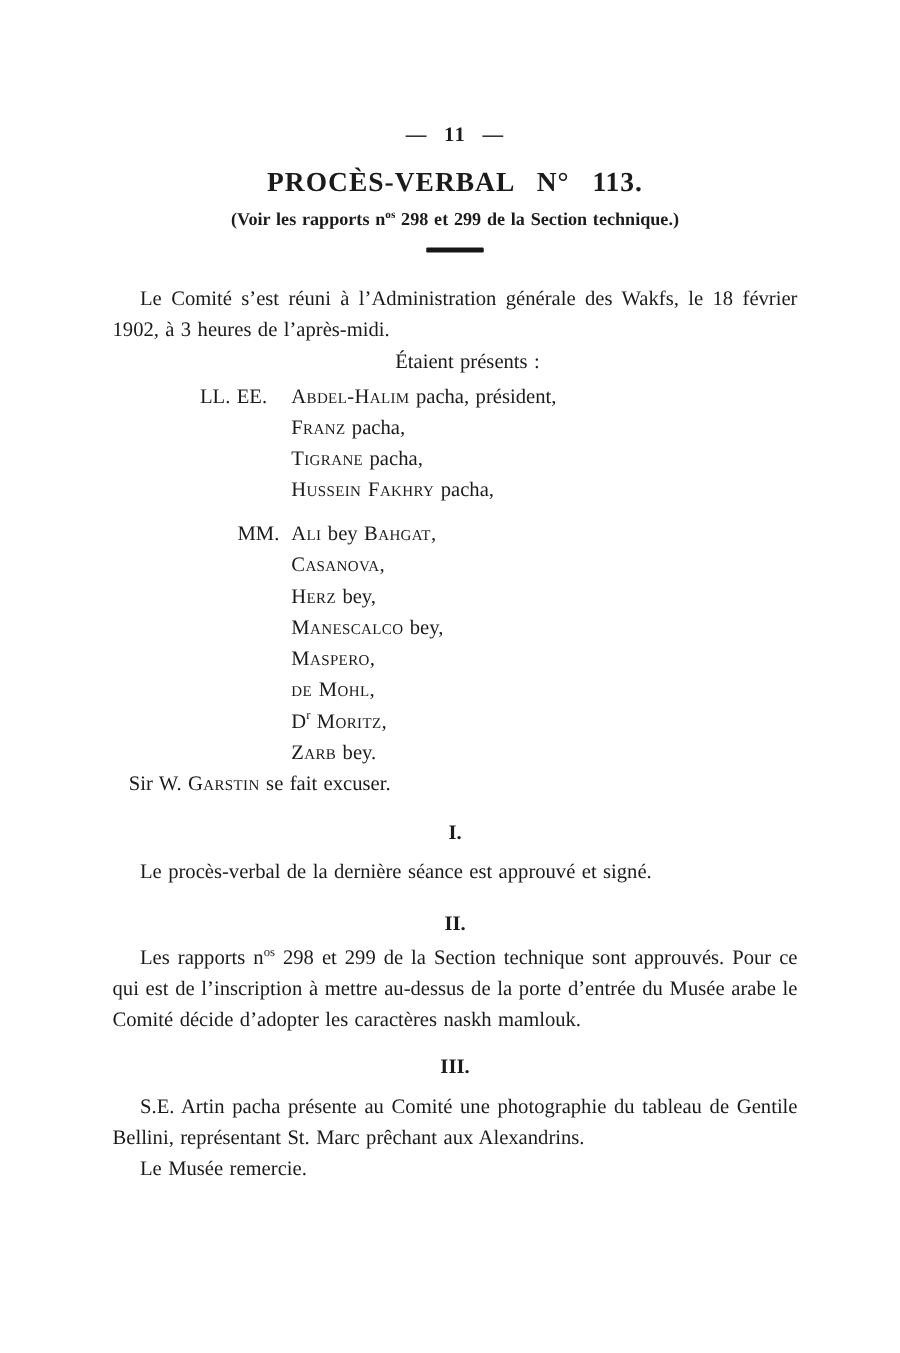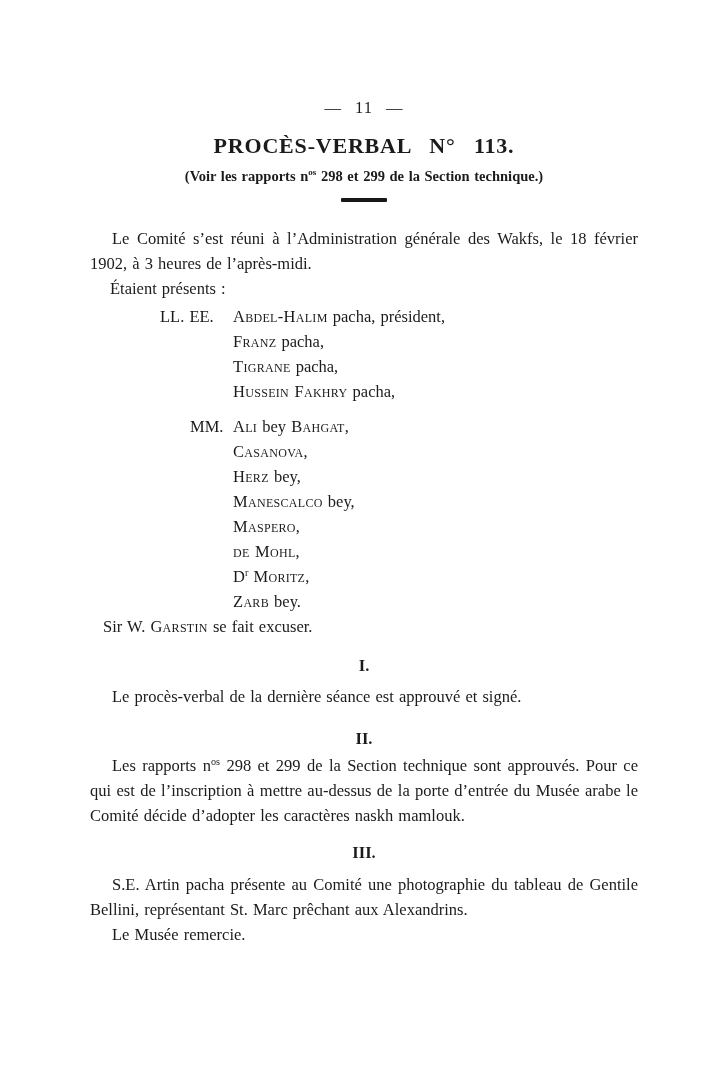--- a/index.html
+++ b/index.html
@@ -19,21 +19,21 @@
     width: 548px;
     font-size: 16.5px;
     line-height: 25px;
     word-spacing: 1px;
   }
   .center { text-align: center; }
   h1, p, div, section { margin: 0; padding: 0; }
 
   .page-number {
     margin-top: 95px;
-    font-weight: normal;
+    font-weight: bold;
     font-size: 16.5px;
     letter-spacing: 1px;
     word-spacing: 8px;
   }
   .doc-title {
     margin-top: 12px;
     font-weight: bold;
     font-size: 22px;
     letter-spacing: 0.8px;
     word-spacing: 12px;
@@ -48,21 +48,21 @@
   }
   .rule {
     margin: 12px auto 0 auto;
     width: 46px;
     height: 4px;
     background: #171717;
     border-radius: 1px;
   }
   .para { text-align: justify; text-indent: 22px; }
   .intro-para { margin-top: 24px; }
-  .presents { text-indent: 20px; }
+  .presents { text-indent: 20px; text-align: center; }
 
   .list { position: relative; }
   .list-dignitaries { margin-top: 3px; }
   .list-members { margin-top: 10px; }
   .prefix { position: absolute; top: 0; }
   .list-dignitaries .prefix { left: 70px; }
   .list-members .prefix { left: 100px; }
   .row { margin-left: 143px; }
 
   .excused { text-indent: 13px; }

